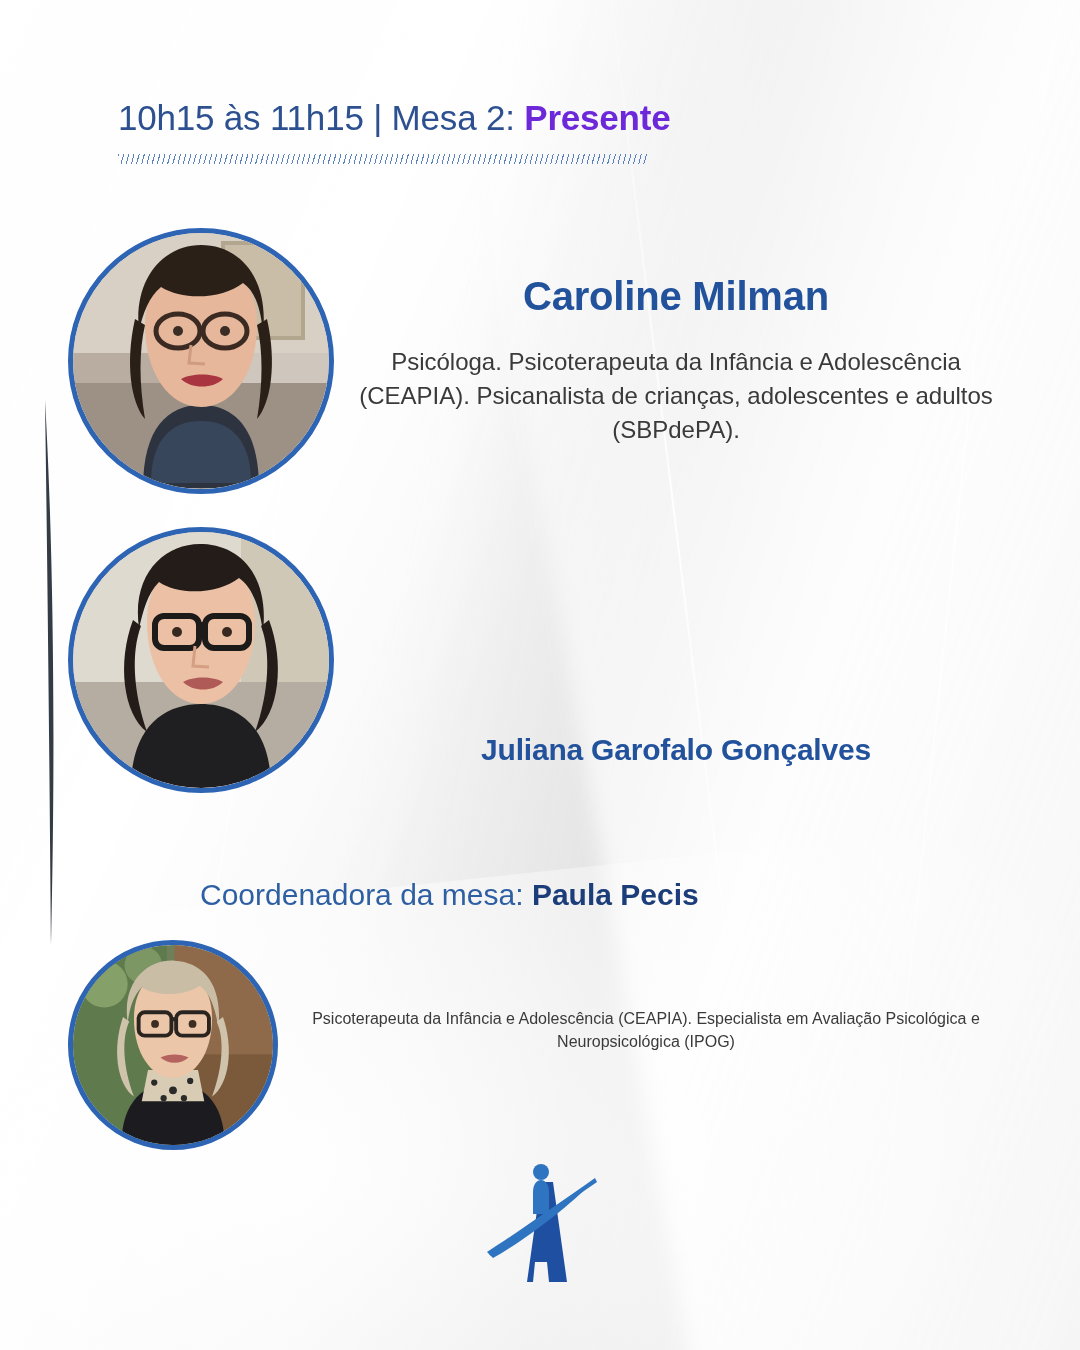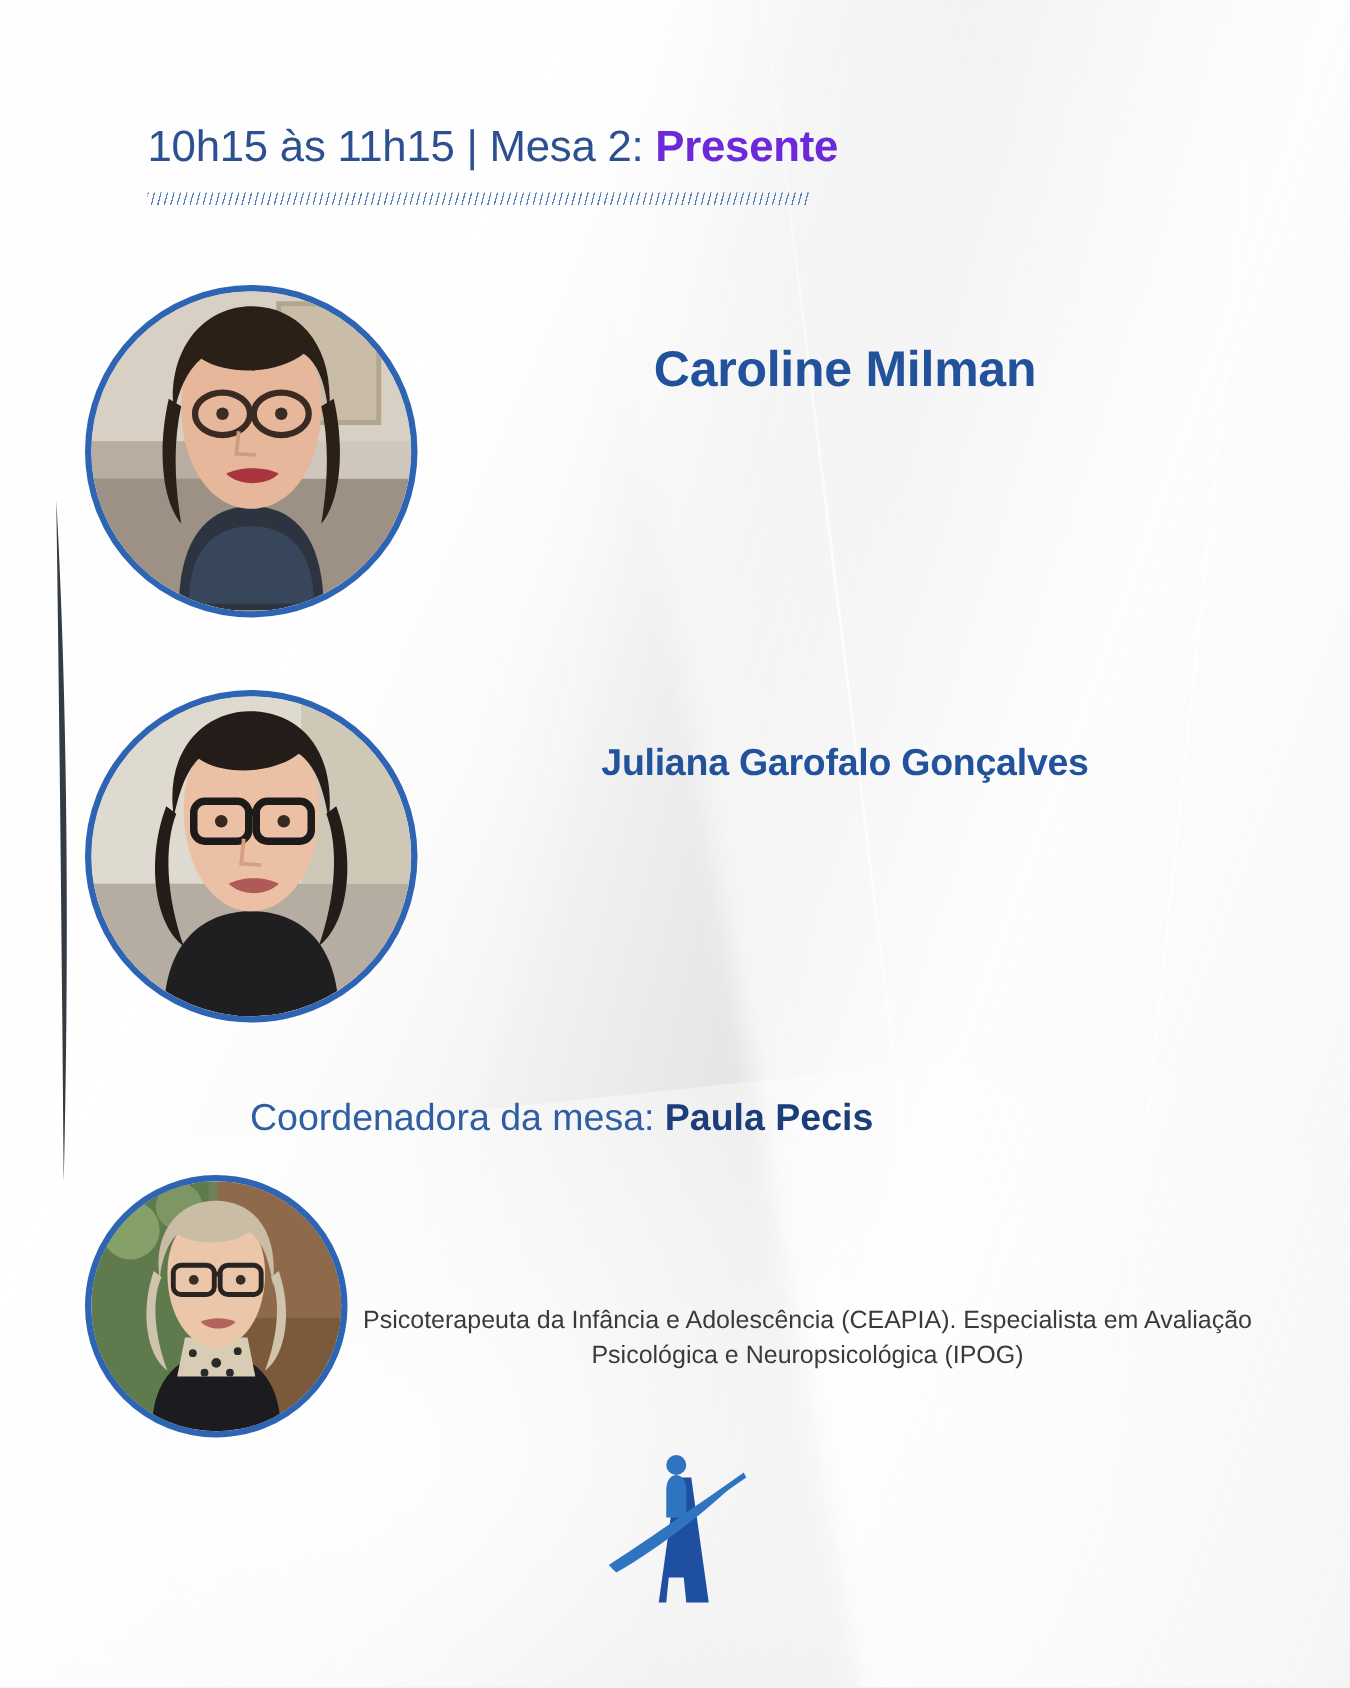--- a/index.html
+++ b/index.html
@@ -137,40 +137,40 @@
   }
 
   
   #speaker-1 { left: 68px; top: 228px; width: 960px; }
   #speaker-1 .avatar { width: 266px; height: 266px; }
   #speaker-1 .speaker-text { width: 660px; margin-left: 12px; margin-top: 46px; }
   #speaker-1 .speaker-name { font-size: 40px; margin-bottom: 26px; }
   #speaker-1 .speaker-bio { font-size: 24px; }
 
   
-  #speaker-2 { left: 68px; top: 552px; width: 960px; }
+  #speaker-2 { left: 68px; top: 527px; width: 960px; align-items: flex-end; }
   #speaker-2 .avatar { width: 266px; height: 266px; }
   #speaker-2 .speaker-text { width: 660px; margin-left: 12px; margin-top: 42px; }
   #speaker-2 .speaker-name { font-size: 30px; margin-bottom: 26px; }
   #speaker-2 .speaker-bio { font-size: 24px; }
 
   
   .coordinator-label {
     position: absolute;
     left: 200px;
     top: 878px;
     font-size: 30px;
     color: #2f5fa3;
   }
   .coordinator-label .bold { font-weight: 700; color: #1b3d7a; }
 
   #coordinator { left: 68px; top: 940px; width: 960px; }
   #coordinator .avatar { width: 210px; height: 210px; }
   #coordinator .speaker-text { width: 720px; margin-left: 8px; margin-top: 68px; }
-  #coordinator .speaker-bio { font-size: 20px; margin-top: 34px; }
+  #coordinator .speaker-bio { font-size: 16px; }
 
   
   .logo {
     position: absolute;
     left: 50%;
     transform: translateX(-50%);
     bottom: 62px;
     width: 130px;
     height: 130px;
   }
@@ -222,20 +222,21 @@
         <line x1="127" y1="96" x2="130" y2="96" stroke="#3b2a22" stroke-width="5"></line>
         <ellipse cx="105" cy="98" rx="5" ry="5" fill="#3a2d25"></ellipse>
         <ellipse cx="152" cy="98" rx="5" ry="5" fill="#3a2d25"></ellipse>
         <path d="M118 112 L116 130 L132 131" fill="none" stroke="#cf9c80" stroke-width="3"></path>
         <path d="M108 146 C118 140 140 140 150 146 C140 156 118 156 108 146 Z" fill="#a8353f"></path>
       </svg>
     </div>
   </div>
   <div class="speaker-text">
     <div class="speaker-name">Caroline Milman</div>
+    <div class="speaker-bio">Psicóloga. Psicoterapeuta da Infância e Adolescência (CEAPIA). Psicanalista de crianças, adolescentes e adultos (SBPdePA).</div>
   </div>
 </div>
 
 <div class="speaker" id="speaker-2">
   <div class="avatar">
     <div class="photo">
       <svg viewBox="0 0 256 256" preserveAspectRatio="xMidYMid slice" xmlns="http://www.w3.org/2000/svg">
         <rect width="256" height="256" fill="#cfc9bf"></rect>
         <rect x="0" y="0" width="256" height="150" fill="#dedacf"></rect>
         <rect x="168" y="0" width="88" height="150" fill="#cfc8b6"></rect>

